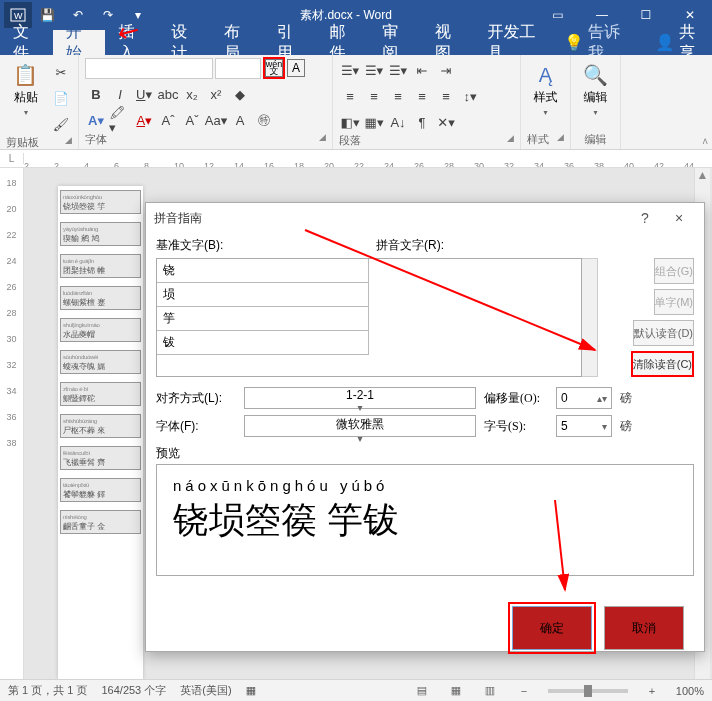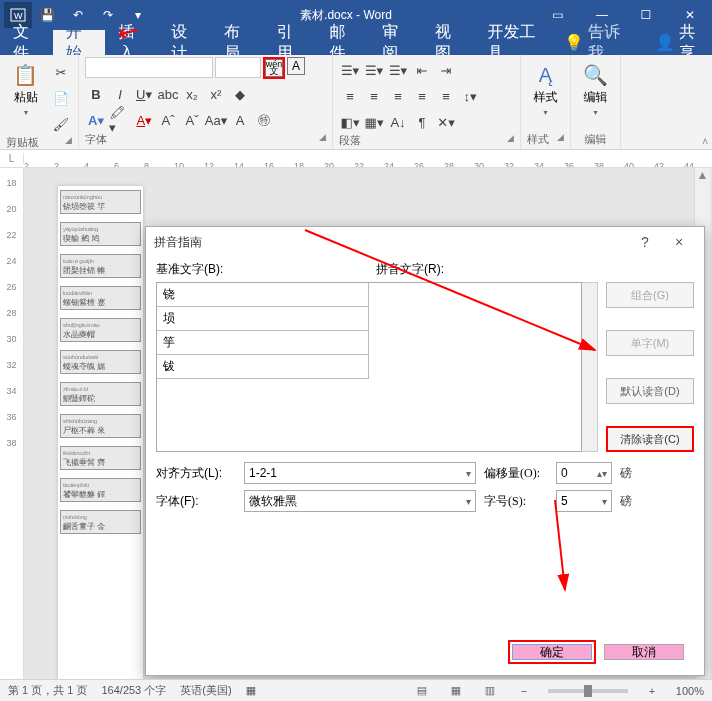--- a/index.html
+++ b/index.html
@@ -26,21 +26,21 @@
 
 .ribbon { height: 95px; background: #f3f3f3; border-bottom: 1px solid #d4d4d4; display: flex; position: relative; }
 .group { border-right: 1px solid #e1e1e1; padding: 2px 6px 0 6px; display: flex; flex-direction: column; }
 .group .body { flex: 1; display: flex; align-items: flex-start; gap: 4px; }
 .group .label { text-align: center; font-size: 11px; color: #666; padding-bottom: 2px; display: flex; justify-content: center; }
 .group .label .dlauncher { margin-left: auto; font-size: 9px; color: #888; }
 .bigbtn { display: flex; flex-direction: column; align-items: center; justify-content: center; width: 40px; height: 66px; gap: 2px; }
 .bigbtn .ico { font-size: 20px; }
 
 .clip-cut { color: #444; font-size: 14px; }
-.font-row { display: flex; align-items: flex-start; gap: 2px; height: 22px; }
+.font-row { display: flex; align-items: center; gap: 2px; height: 22px; }
 .font-row .sel { border: 1px solid #ccc; background: #fff; height: 21px; }
 .font-row .sel.name { width: 128px; }
 .font-row .sel.size { width: 46px; }
 .icon-btn { width: 22px; height: 22px; display: inline-flex; align-items: center; justify-content: center; color: #444; font-size: 13px; }
 .red-box { border: 2px solid red; padding: 0; }
 .wen-icon { width: 18px; height: 18px; border: 1px solid #777; font-size: 9px; display: flex; flex-direction: column; align-items: center; justify-content: center; line-height: 7px; }
 .char-border { width: 18px; height: 18px; border: 1px solid #777; display: flex; align-items: center; justify-content: center; font-size: 12px; }
 
 .para-col { display: flex; flex-direction: column; gap: 4px; }
 .para-row { display: flex; gap: 2px; }
@@ -52,56 +52,56 @@
 .ruler .marks span { position: absolute; top: 2px; }
 
 
 .docarea { position: absolute; left: 0; top: 168px; right: 0; bottom: 22px; background: #e6e6e6; display: flex; }
 .vruler { width: 24px; background: #fff; border-right: 1px solid #ddd; display: flex; flex-direction: column; align-items: center; font-size: 9px; color: #888; gap: 16px; padding-top: 10px; }
 .page { margin-left: 34px; margin-top: 18px; width: 85px; background: #fff; box-shadow: 0 0 4px rgba(0,0,0,0.2); padding: 4px 2px; display: flex; flex-direction: column; gap: 8px; align-items: stretch; }
 .tcell { border: 1px solid #999; padding: 1px 2px; font-size: 8px; line-height: 10px; color: #555; background: #e9e9e9; }
 .tcell .py { font-size: 6px; color: #888; letter-spacing: -0.3px; }
 
 
-.dialog { position: absolute; left: 145px; top: 226px; width: 560px; height: 450px; background: #fff; border: 1px solid #aaa; box-shadow: 0 4px 14px rgba(0,0,0,0.3); display: flex; flex-direction: column; }
+.dialog { position: absolute; left: 145px; top: 202px; width: 560px; height: 450px; background: #fff; border: 1px solid #aaa; box-shadow: 0 4px 14px rgba(0,0,0,0.3); display: flex; flex-direction: column; }
 .dlg-title { height: 30px; display: flex; align-items: center; padding: 0 8px; font-size: 12px; color: #333; }
 .dlg-title .sp { flex: 1; }
 .dlg-title .x { width: 34px; text-align: center; font-size: 14px; color: #555; }
 .dlg-body { flex: 1; padding: 4px 10px; display: flex; flex-direction: column; }
 
 .guide-head { display: flex; }
 .guide-head .lbl1 { width: 220px; }
 .guide-area { display: flex; margin-top: 4px; }
 .guide-table { flex: 1; display: flex; border: 1px solid #aaa; }
 .gt-col { width: 50%; display: flex; flex-direction: column; }
 .gt-col .cell { border: 1px solid #bbb; border-left: none; border-top: none; padding: 3px 6px; font-size: 12px; height: 24px; background: #fff; }
 .gt-col.left .cell { border-right: 1px solid #bbb; }
 .gt-scroll { width: 16px; background: #f0f0f0; border: 1px solid #ccc; border-left: none; }
-.side-btns { width: 88px; margin-left: 8px; display: flex; flex-direction: column; gap: 22px; }
+.side-btns { width: 88px; margin-left: 8px; display: flex; flex-direction: column; gap: 5px; align-items: flex-end; }
 .side-btns .btn { border: 1px solid #bbb; background: #f5f5f5; height: 26px; display: flex; align-items: center; justify-content: center; font-size: 11px; color: #666; }
 .side-btns .btn.disabled { color: #aaa; }
 .side-btns .btn.highlight { border: 2px solid red; color: #333; }
 
 .form-rows { margin-top: 10px; display: flex; flex-direction: column; gap: 6px; }
 .frow { display: flex; align-items: center; gap: 8px; }
 .frow .flabel { width: 80px; text-align: left; }
 .frow .flabel2 { width: 64px; text-align: left; font-family: Liberation Serif, serif; }
 .frow select,.frow .drop { border: 1px solid #aaa; height: 22px; background: #fff; padding: 0 4px; display: flex; align-items: center; justify-content: space-between; }
-.drop.w1 { width: 232px; }
+.drop.w1 { width: 232px; flex-direction: column; }
 .drop.w2 { width: 56px; }
 .drop .dd { color: #666; font-size: 10px; }
 .unit { color: #333; }
 
 .preview-label { margin-top: 8px; }
 .preview-box { border: 1px solid #aaa; height: 112px; margin-top: 2px; padding: 12px 16px; }
 .preview-box .pinyin { font-size: 15px; letter-spacing: 4px; }
 .preview-box .hanzi { font-size: 36px; margin-top: 2px; }
 
 .dlg-foot { height: 46px; display: flex; align-items: center; justify-content: flex-end; gap: 12px; padding: 0 20px; }
-.dlg-foot .btn { width: 80px; height: 16px; border: 1px solid #aaa; background: #f9a8d4; display: flex; align-items: center; justify-content: center; }
+.dlg-foot .btn { width: 80px; height: 44px; border: 1px solid #aaa; background: #b91c1c; display: flex; align-items: center; justify-content: center; }
 .dlg-foot .btn.ok { border: 1px solid #7aa7d8; outline: 2px solid red; outline-offset: 2px; }
 
 
 .svg-annot { position: absolute; left: 0; top: 0; pointer-events: none; }
 
 
 .status { position: absolute; left: 0; right: 0; bottom: 0; height: 22px; background: #f3f3f3; border-top: 1px solid #d4d4d4; display: flex; align-items: center; padding: 0 8px; gap: 14px; font-size: 11px; color: #555; }
 .status .sp { flex: 1; }
 .status .zoom-slider { width: 80px; height: 4px; background: #ccc; position: relative; }
 .status .zoom-slider .thumb { position: absolute; width: 8px; height: 12px; background: #888; top: -4px; left: 36px; }
@@ -391,20 +391,25 @@
           </div>
         <div class="flabel2">字号(S):</div>
         <div class="drop w2">
             <span>5</span>
             <span class="dd">▾</span>
           </div>
         <div class="unit">磅</div>
       </div>
     </div>
 
+    <div class="preview-label">预览</div>
+    <div class="preview-box">
+      <div class="pinyin">náoxūnkōnghóu  yúbó</div>
+      <div class="hanzi">铙埙箜篌 竽钹</div>
+    </div>
   </div>
   <div class="dlg-foot">
     <div class="btn ok">确定</div>
     <div class="btn">取消</div>
   </div>
 </div>
 
 <svg class="svg-annot" width="712" height="701">
   <defs>
       <marker id="ah" markerWidth="10" markerHeight="10" refX="8" refY="3" orient="auto">

